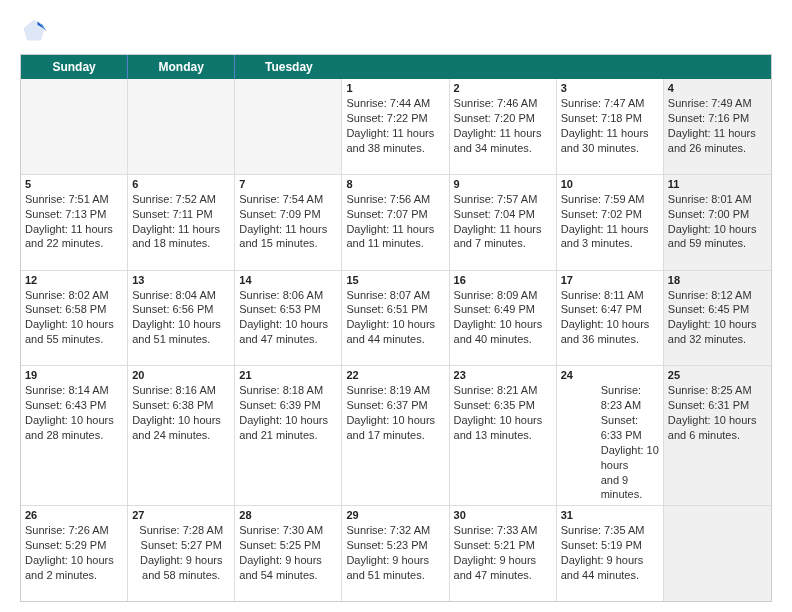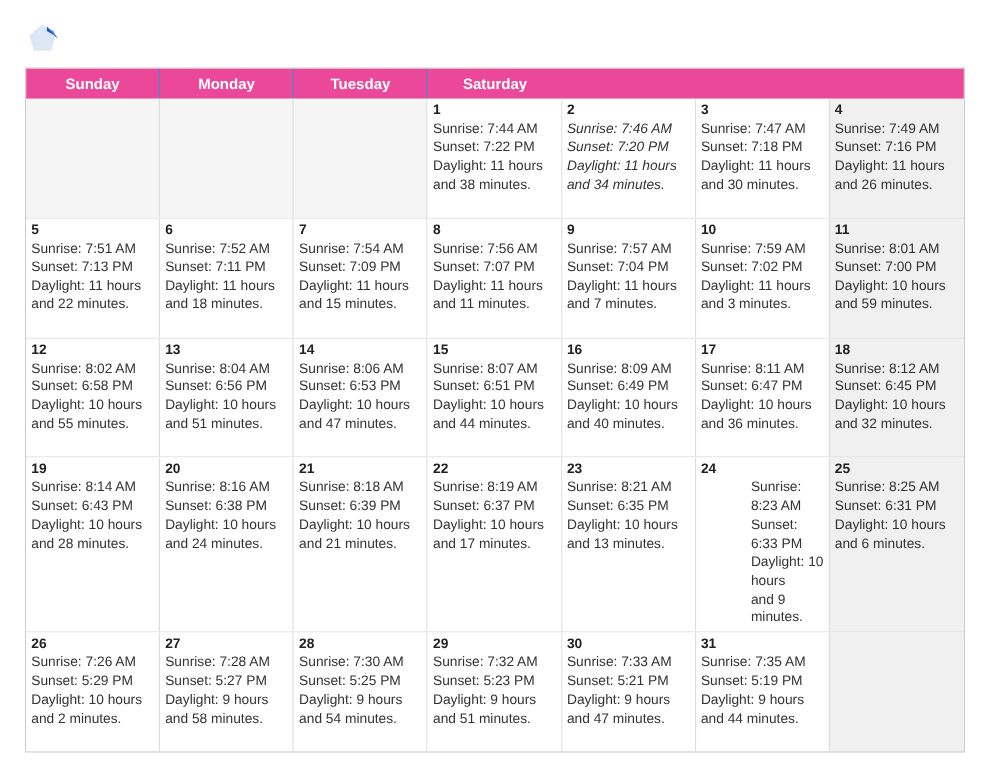--- a/index.html
+++ b/index.html
@@ -62,21 +62,21 @@
     }
     .calendar {
       flex: 1;
       display: flex;
       flex-direction: column;
       border: 1px solid #ccc;
     }
     .cal-header {
       display: grid;
       grid-template-columns: repeat(7, 1fr);
-      background: #ec4899;
+      background: #0f766e;
     }
     .cal-header-cell {
       color: #fff;
       font-size: 12px;
       font-weight: bold;
       padding: 5px 4px;
       text-align: center;
       border-right: 1px solid #5580cc;
     }
     .cal-header-cell:last-child { border-right: none; }
@@ -136,37 +136,36 @@
       <div class="month-title"></div>
       <div class="location"></div>
     </div>
   </div>
 
   <div class="calendar">
     <div class="cal-header">
     <div class="cal-header-cell">Sunday</div>
         <div class="cal-header-cell">Monday</div>
         <div class="cal-header-cell">Tuesday</div>
-        <div class="cal-header-cell">Saturday</div>
       </div>
     <div class="cal-body">
     <div class="cal-row">
           <div class="cal-cell empty"></div>
           <div class="cal-cell empty"></div>
           <div class="cal-cell empty"></div>
           <div class="cal-cell">
             <div class="day-num">1</div>
             <div class="cell-text" style="white-space: pre-line;">Sunrise: 7:44 AM
 Sunset: 7:22 PM
 Daylight: 11 hours
 and 38 minutes.</div>
           </div>
           <div class="cal-cell">
             <div class="day-num">2</div>
-            <div class="cell-text" style="white-space: pre-line; font-style: italic;">Sunrise: 7:46 AM
+            <div class="cell-text" style="white-space: pre-line;">Sunrise: 7:46 AM
 Sunset: 7:20 PM
 Daylight: 11 hours
 and 34 minutes.</div>
           </div>
           <div class="cal-cell">
             <div class="day-num">3</div>
             <div class="cell-text" style="white-space: pre-line;">Sunrise: 7:47 AM
 Sunset: 7:18 PM
 Daylight: 11 hours
 and 30 minutes.</div>
@@ -335,21 +334,21 @@
         <div class="cal-row">
           <div class="cal-cell">
             <div class="day-num">26</div>
             <div class="cell-text" style="white-space: pre-line;">Sunrise: 7:26 AM
 Sunset: 5:29 PM
 Daylight: 10 hours
 and 2 minutes.</div>
           </div>
           <div class="cal-cell">
             <div class="day-num">27</div>
-            <div class="cell-text" style="white-space: pre-line;">Sunrise: 7:28 AM
+            <div class="cell-text" style="white-space: pre-line; text-align: center;">Sunrise: 7:28 AM
 Sunset: 5:27 PM
 Daylight: 9 hours
 and 58 minutes.</div>
           </div>
           <div class="cal-cell">
             <div class="day-num">28</div>
             <div class="cell-text" style="white-space: pre-line;">Sunrise: 7:30 AM
 Sunset: 5:25 PM
 Daylight: 9 hours
 and 54 minutes.</div>

